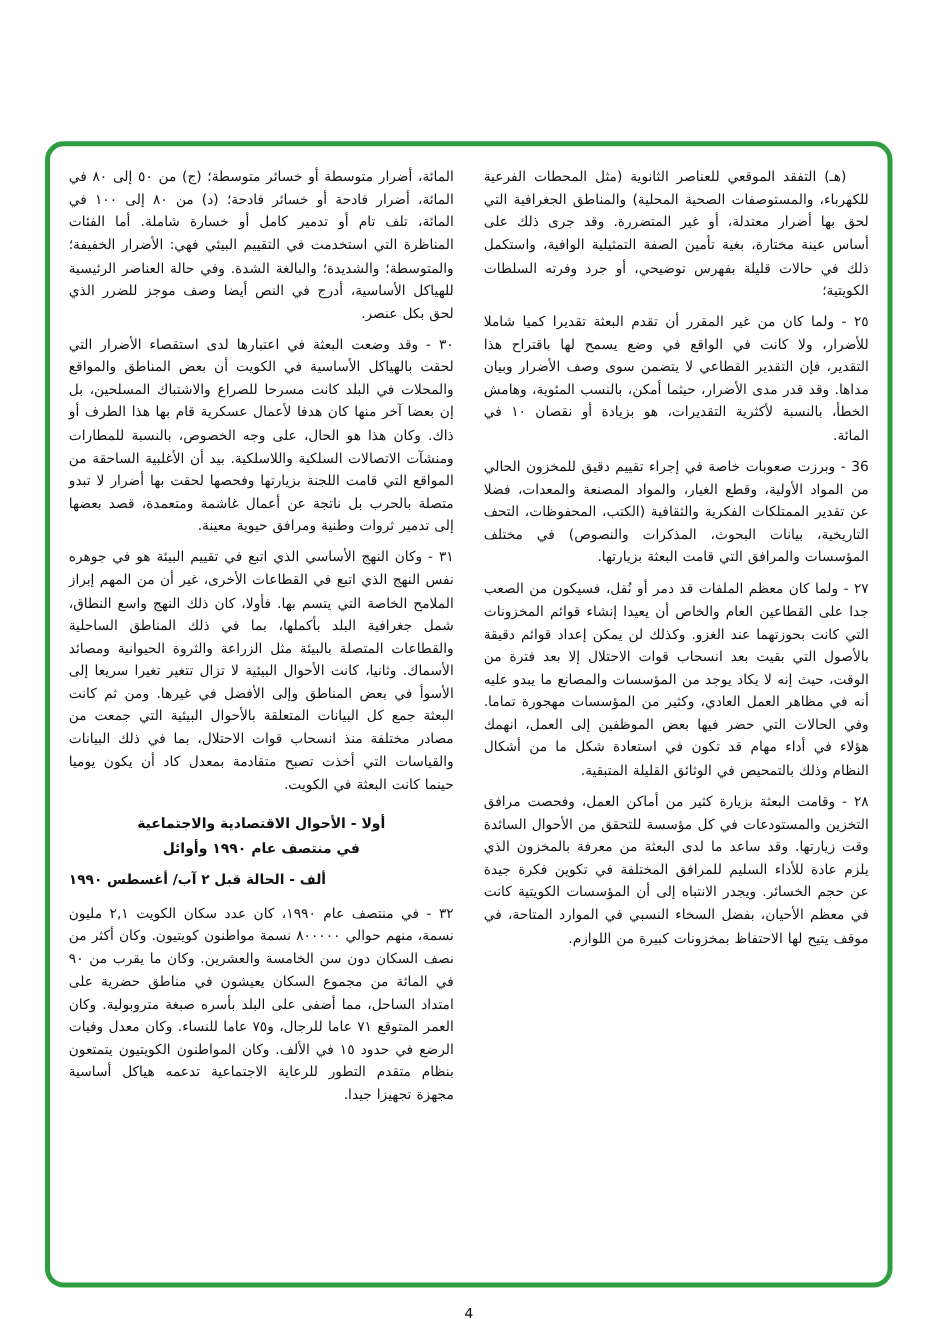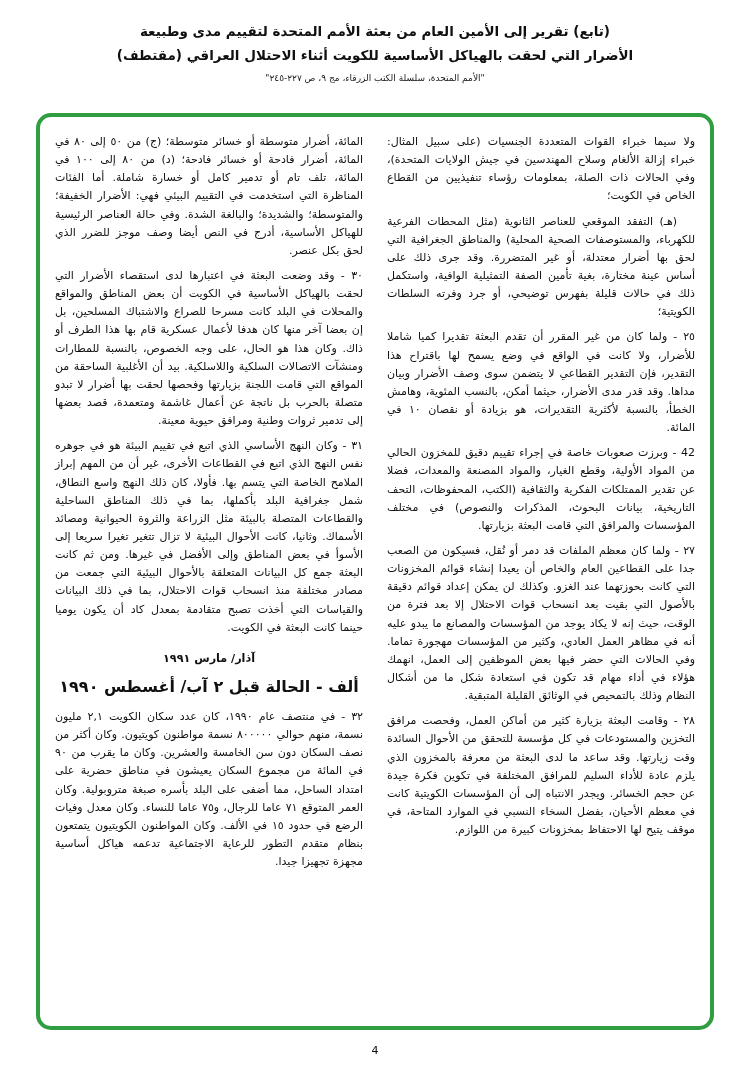--- a/index.html
+++ b/index.html
@@ -21,57 +21,52 @@
   .para{
     margin:0 0 7px;font-size:11px;line-height:1.65;
     text-align:justify;word-spacing:0.5px;
   }
   .para.indent{text-indent:18px;}
   .section-heading{
     font-weight:bold;text-align:center;font-size:11.2px;
     line-height:1.8;margin:12px 0 8px;
   }
   .subsection-heading{
-    font-weight:bold;text-align:center;font-size:16px;
+    font-weight:bold;text-align:left;font-size:11px;
     margin:6px 0 12px;
   }
   .page-number{
     position:absolute;bottom:10px;left:0;right:0;
     text-align:center;font-size:11px;
   }
 </style>
 </head>
 <body>
 
 <div class="sheet">
 
-  <header class="doc-header">
-    <div class="title-line">(تابع) تقرير إلى الأمين العام من بعثة الأمم المتحدة لتقييم مدى وطبيعة</div>
-    <div class="title-line">الأضرار التي لحقت بالهياكل الأساسية للكويت أثناء الاحتلال العراقي (مقتطف)</div>
-    <div class="citation">"الأمم المتحدة، سلسلة الكتب الزرقاء، مج ٩، ص ٢٢٧-٢٤٥"</div>
-  </header>
 
   <div class="frame" style="border-color: rgb(46, 158, 64);">
     <div class="columns">
 
       <div class="col">
-        <p class="para">ولا سيما خبراء القوات المتعددة الجنسيات (على سبيل المثال: خبراء إزالة الألغام وسلاح المهندسين في جيش الولايات المتحدة)، وفي الحالات ذات الصلة، بمعلومات رؤساء تنفيذيين من القطاع الخاص في الكويت؛</p>
         <p class="para indent">(هـ) التفقد الموقعي للعناصر الثانوية (مثل المحطات الفرعية للكهرباء، والمستوصفات الصحية المحلية) والمناطق الجغرافية التي لحق بها أضرار معتدلة، أو غير المتضررة. وقد جرى ذلك على أساس عينة مختارة، بغية تأمين الصفة التمثيلية الوافية، واستكمل ذلك في حالات قليلة بفهرس توضيحي، أو جرد وفرته السلطات الكويتية؛</p>
         <p class="para">٢٥ - ولما كان من غير المقرر أن تقدم البعثة تقديرا كميا شاملا للأضرار، ولا كانت في الواقع في وضع يسمح لها باقتراح هذا التقدير، فإن التقدير القطاعي لا يتضمن سوى وصف الأضرار وبيان مداها. وقد قدر مدى الأضرار، حيثما أمكن، بالنسب المئوية، وهامش الخطأ، بالنسبة لأكثرية التقديرات، هو بزيادة أو نقصان ١٠ في المائة.</p>
-        <p class="para">42 - وبرزت صعوبات خاصة في إجراء تقييم دقيق للمخزون الحالي من المواد الأولية، وقطع الغيار، والمواد المصنعة والمعدات، فضلا عن تقدير الممتلكات الفكرية والثقافية (الكتب، المحفوظات، التحف التاريخية، بيانات البحوث، المذكرات والنصوص) في مختلف المؤسسات والمرافق التي قامت البعثة بزيارتها.</p>
+        <p class="para">36 - وبرزت صعوبات خاصة في إجراء تقييم دقيق للمخزون الحالي من المواد الأولية، وقطع الغيار، والمواد المصنعة والمعدات، فضلا عن تقدير الممتلكات الفكرية والثقافية (الكتب، المحفوظات، التحف التاريخية، بيانات البحوث، المذكرات والنصوص) في مختلف المؤسسات والمرافق التي قامت البعثة بزيارتها.</p>
         <p class="para">٢٧ - ولما كان معظم الملفات قد دمر أو نُقل، فسيكون من الصعب جدا على القطاعين العام والخاص أن يعيدا إنشاء قوائم المخزونات التي كانت بحوزتهما عند الغزو. وكذلك لن يمكن إعداد قوائم دقيقة بالأصول التي بقيت بعد انسحاب قوات الاحتلال إلا بعد فترة من الوقت، حيث إنه لا يكاد يوجد من المؤسسات والمصانع ما يبدو عليه أنه في مظاهر العمل العادي، وكثير من المؤسسات مهجورة تماما. وفي الحالات التي حضر فيها بعض الموظفين إلى العمل، انهمك هؤلاء في أداء مهام قد تكون في استعادة شكل ما من أشكال النظام وذلك بالتمحيص في الوثائق القليلة المتبقية.</p>
         <p class="para">٢٨ - وقامت البعثة بزيارة كثير من أماكن العمل، وفحصت مرافق التخزين والمستودعات في كل مؤسسة للتحقق من الأحوال السائدة وقت زيارتها. وقد ساعد ما لدى البعثة من معرفة بالمخزون الذي يلزم عادة للأداء السليم للمرافق المختلفة في تكوين فكرة جيدة عن حجم الخسائر. ويجدر الانتباه إلى أن المؤسسات الكويتية كانت في معظم الأحيان، بفضل السخاء النسبي في الموارد المتاحة، في موقف يتيح لها الاحتفاظ بمخزونات كبيرة من اللوازم.</p>
       </div>
 
       <div class="col">
         <p class="para">المائة، أضرار متوسطة أو خسائر متوسطة؛ (ج) من ٥٠ إلى ٨٠ في المائة، أضرار فادحة أو خسائر فادحة؛ (د) من ٨٠ إلى ١٠٠ في المائة، تلف تام أو تدمير كامل أو خسارة شاملة. أما الفئات المناظرة التي استخدمت في التقييم البيئي فهي: الأضرار الخفيفة؛ والمتوسطة؛ والشديدة؛ والبالغة الشدة. وفي حالة العناصر الرئيسية للهياكل الأساسية، أدرج في النص أيضا وصف موجز للضرر الذي لحق بكل عنصر.</p>
         <p class="para">٣٠ - وقد وضعت البعثة في اعتبارها لدى استقصاء الأضرار التي لحقت بالهياكل الأساسية في الكويت أن بعض المناطق والمواقع والمحلات في البلد كانت مسرحا للصراع والاشتباك المسلحين، بل إن بعضا آخر منها كان هدفا لأعمال عسكرية قام بها هذا الطرف أو ذاك. وكان هذا هو الحال، على وجه الخصوص، بالنسبة للمطارات ومنشآت الاتصالات السلكية واللاسلكية. بيد أن الأغلبية الساحقة من المواقع التي قامت اللجنة بزيارتها وفحصها لحقت بها أضرار لا تبدو متصلة بالحرب بل ناتجة عن أعمال غاشمة ومتعمدة، قصد بعضها إلى تدمير ثروات وطنية ومرافق حيوية معينة.</p>
         <p class="para">٣١ - وكان النهج الأساسي الذي اتبع في تقييم البيئة هو في جوهره نفس النهج الذي اتبع في القطاعات الأخرى، غير أن من المهم إبراز الملامح الخاصة التي يتسم بها. فأولا، كان ذلك النهج واسع النطاق، شمل جغرافية البلد بأكملها، بما في ذلك المناطق الساحلية والقطاعات المتصلة بالبيئة مثل الزراعة والثروة الحيوانية ومصائد الأسماك. وثانيا، كانت الأحوال البيئية لا تزال تتغير تغيرا سريعا إلى الأسوأ في بعض المناطق وإلى الأفضل في غيرها. ومن ثم كانت البعثة جمع كل البيانات المتعلقة بالأحوال البيئية التي جمعت من مصادر مختلفة منذ انسحاب قوات الاحتلال، بما في ذلك البيانات والقياسات التي أخذت تصبح متقادمة بمعدل كاد أن يكون يوميا حينما كانت البعثة في الكويت.</p>
         <div class="section-heading">
-          <div>آذار/ مارس ١٩٩١</div>
+          <div>أولا - الأحوال الاقتصادية والاجتماعية</div>
+          <div>في منتصف عام ١٩٩٠ وأوائل</div>
         </div>
         <div class="subsection-heading">ألف - الحالة قبل ٢ آب/ أغسطس ١٩٩٠</div>
         <p class="para">٣٢ - في منتصف عام ١٩٩٠، كان عدد سكان الكويت ٢,١ مليون نسمة، منهم حوالي ٨٠٠٠٠٠ نسمة مواطنون كويتيون. وكان أكثر من نصف السكان دون سن الخامسة والعشرين. وكان ما يقرب من ٩٠ في المائة من مجموع السكان يعيشون في مناطق حضرية على امتداد الساحل، مما أضفى على البلد بأسره صبغة متروبولية. وكان العمر المتوقع ٧١ عاما للرجال، و٧٥ عاما للنساء. وكان معدل وفيات الرضع في حدود ١٥ في الألف. وكان المواطنون الكويتيون يتمتعون بنظام متقدم التطور للرعاية الاجتماعية تدعمه هياكل أساسية مجهزة تجهيزا جيدا.</p>
       </div>
 
     </div>
   </div>
 
   <div class="page-number">4</div>
 

